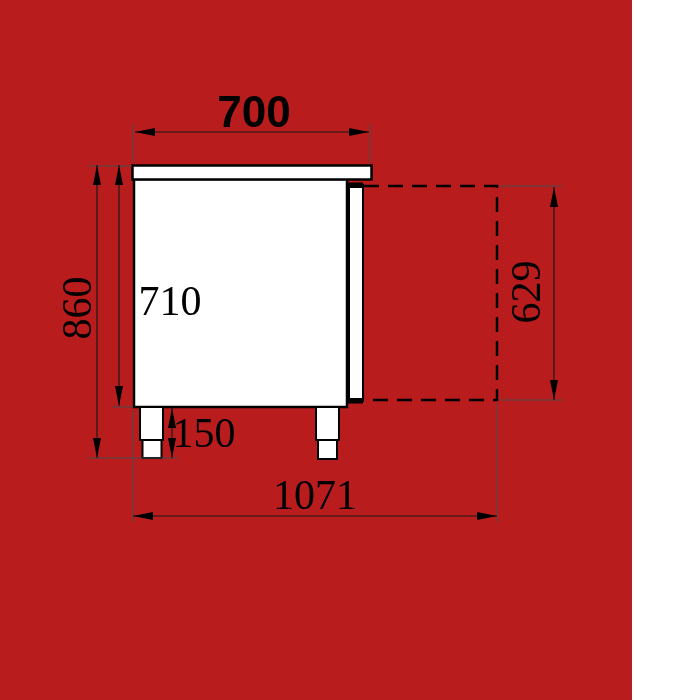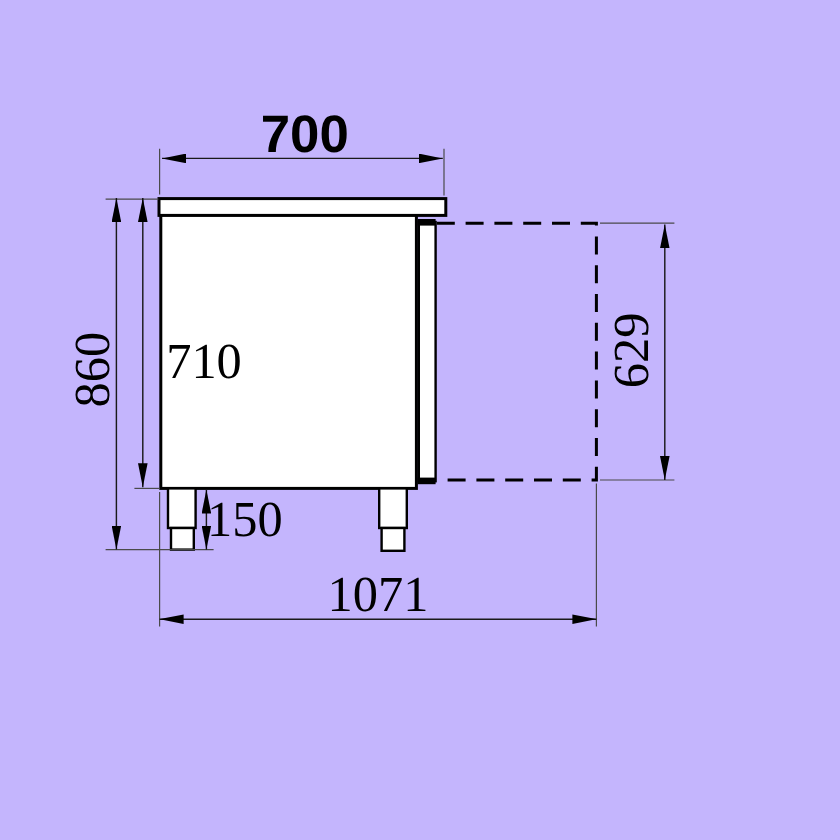--- a/index.html
+++ b/index.html
@@ -5,23 +5,23 @@
   html, body {
     margin: 0;
     padding: 0;
     width: 700px;
     height: 700px;
     background: #ffffff;
     overflow: hidden;
   }
   .canvas {
     position: relative;
-    width: 700px;
+    width: 632px;
     height: 700px;
-    background: #c4b5fd;
+    background: #b91c1c;
   }
   svg { display: block; }
   .outline   { fill: #ffffff; stroke: #000000; stroke-width: 2.5; }
   .outline-thin { fill: #ffffff; stroke: #000000; stroke-width: 2; }
   .dashedbox { fill: none; stroke: #000000; stroke-width: 2.5; stroke-dasharray: 15 9; }
   .cap       { fill: #000000; stroke: none; }
   .dimline   { stroke: #1a1a1a; stroke-width: 1.2; fill: none; }
   .extline   { stroke: #4a4a4a; stroke-width: 1; fill: none; }
   .dim-serif {
     font-family: "Liberation Serif", "DejaVu Serif", serif;

